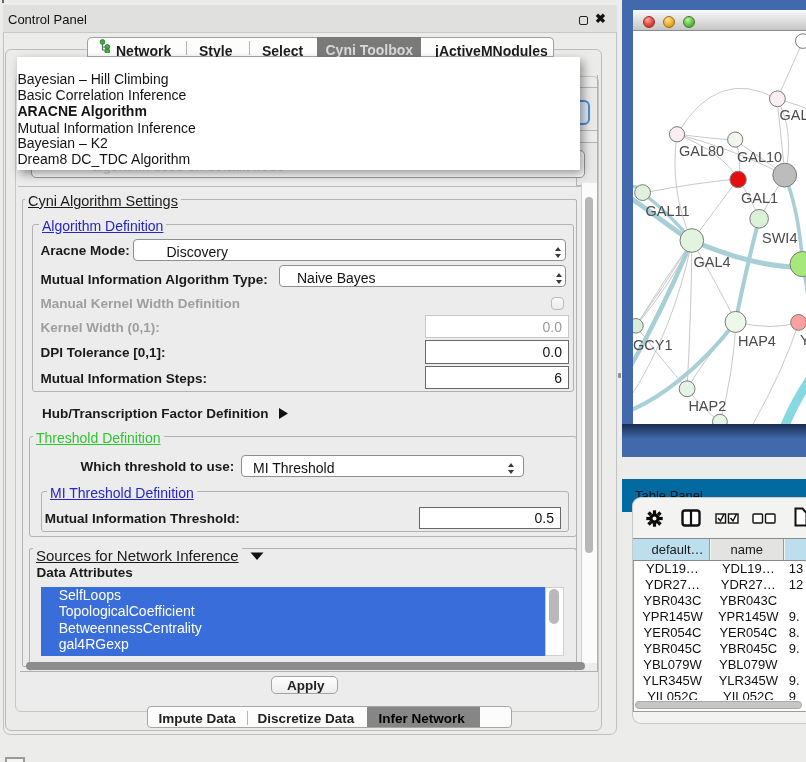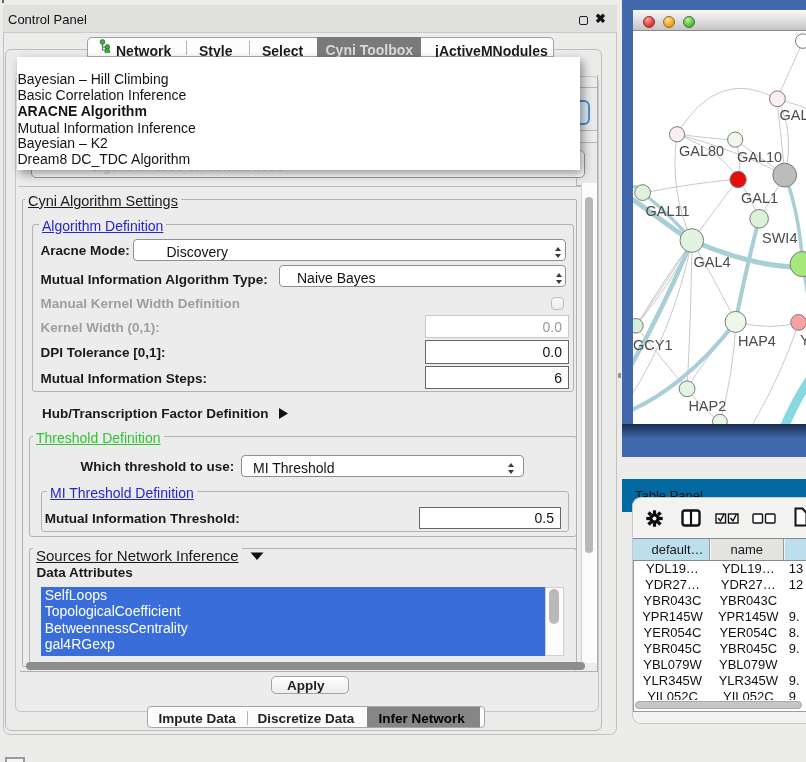--- a/index.html
+++ b/index.html
@@ -51,32 +51,32 @@
 .combo { position:absolute; background:#ffffff; border:1px solid #8f8f8f; border-radius:4px;
   font-size:14px; color:#111; }
 .combo .ct { position:absolute; left:17px; top:3.5px; }
 .combo svg.carr { position:absolute; top:7px; }
 .field { position:absolute; background:#fff; border:1.5px solid #686868; font-size:14px; color:#111; }
 .field span { position:absolute; right:6px; top:3px; }
 .field.dis { border:1px solid #c8c8c8; color:#9a9a9a; }
 
 
 #datalist { left:40.7px; top:586.5px; width:504.3px; height:69.5px; background:#396dd9; color:#fff; font-size:14px; overflow:hidden; }
-#datalist div { padding-left:4px; height:16.6px; line-height:16.6px; }
+#datalist div { padding-left:18px; height:16.6px; line-height:16.6px; }
 #listsbtrack { left:545px; top:586.5px; width:18.5px; height:69.5px; background:#fdfdfd; border:1px solid #cfcfcf;}
 #listsbthumb { left:548.5px; top:589px; width:10px; height:35px; background:#b9b9b9; border-radius:5px; }
 #hsb1 { left:26px; top:662px; width:559px; height:8px; background:#8d8d8d; border-radius:4px; }
 
 
-#applybtn { left:271px; top:675.5px; width:78px; height:18px; background:linear-gradient(#ffffff,#ececec);
+#applybtn { left:271px; top:675.5px; width:67px; height:18px; background:linear-gradient(#ffffff,#ececec);
   border:1px solid #a3a3a3; border-radius:5px; }
 #applybtn span { position:absolute; left:15px; top:1px; font-size:13.5px; font-weight:bold; color:#222; }
 
 
-#segtabs { left:147.4px; top:706px; width:338px; height:21.5px; background:#fcfcfc;
+#segtabs { left:147.4px; top:706px; width:365px; height:21.5px; background:#fcfcfc;
   border:1px solid #a6a6a6; border-radius:4px; overflow:hidden; }
 .seg { position:absolute; font-size:13.5px; font-weight:bold; color:#222; white-space:nowrap; }
 #seg3 { position:absolute; left:219px; top:0; width:112.6px; height:21.5px; background:#868686; }
 
 
 #popup { left:16.5px; top:57px; width:563px; height:113px; background:#fff;
   box-shadow:3px 4px 9px rgba(0,0,0,0.4); }
 #popup .hint { position:absolute; left:2px; width:100%; top:-2px; text-align:center; font-size:14px; color:#bbbbbb; }
 #popup .it { position:absolute; left:0px; padding-left:1px; font-size:14px; color:#141414; white-space:nowrap; }
 

